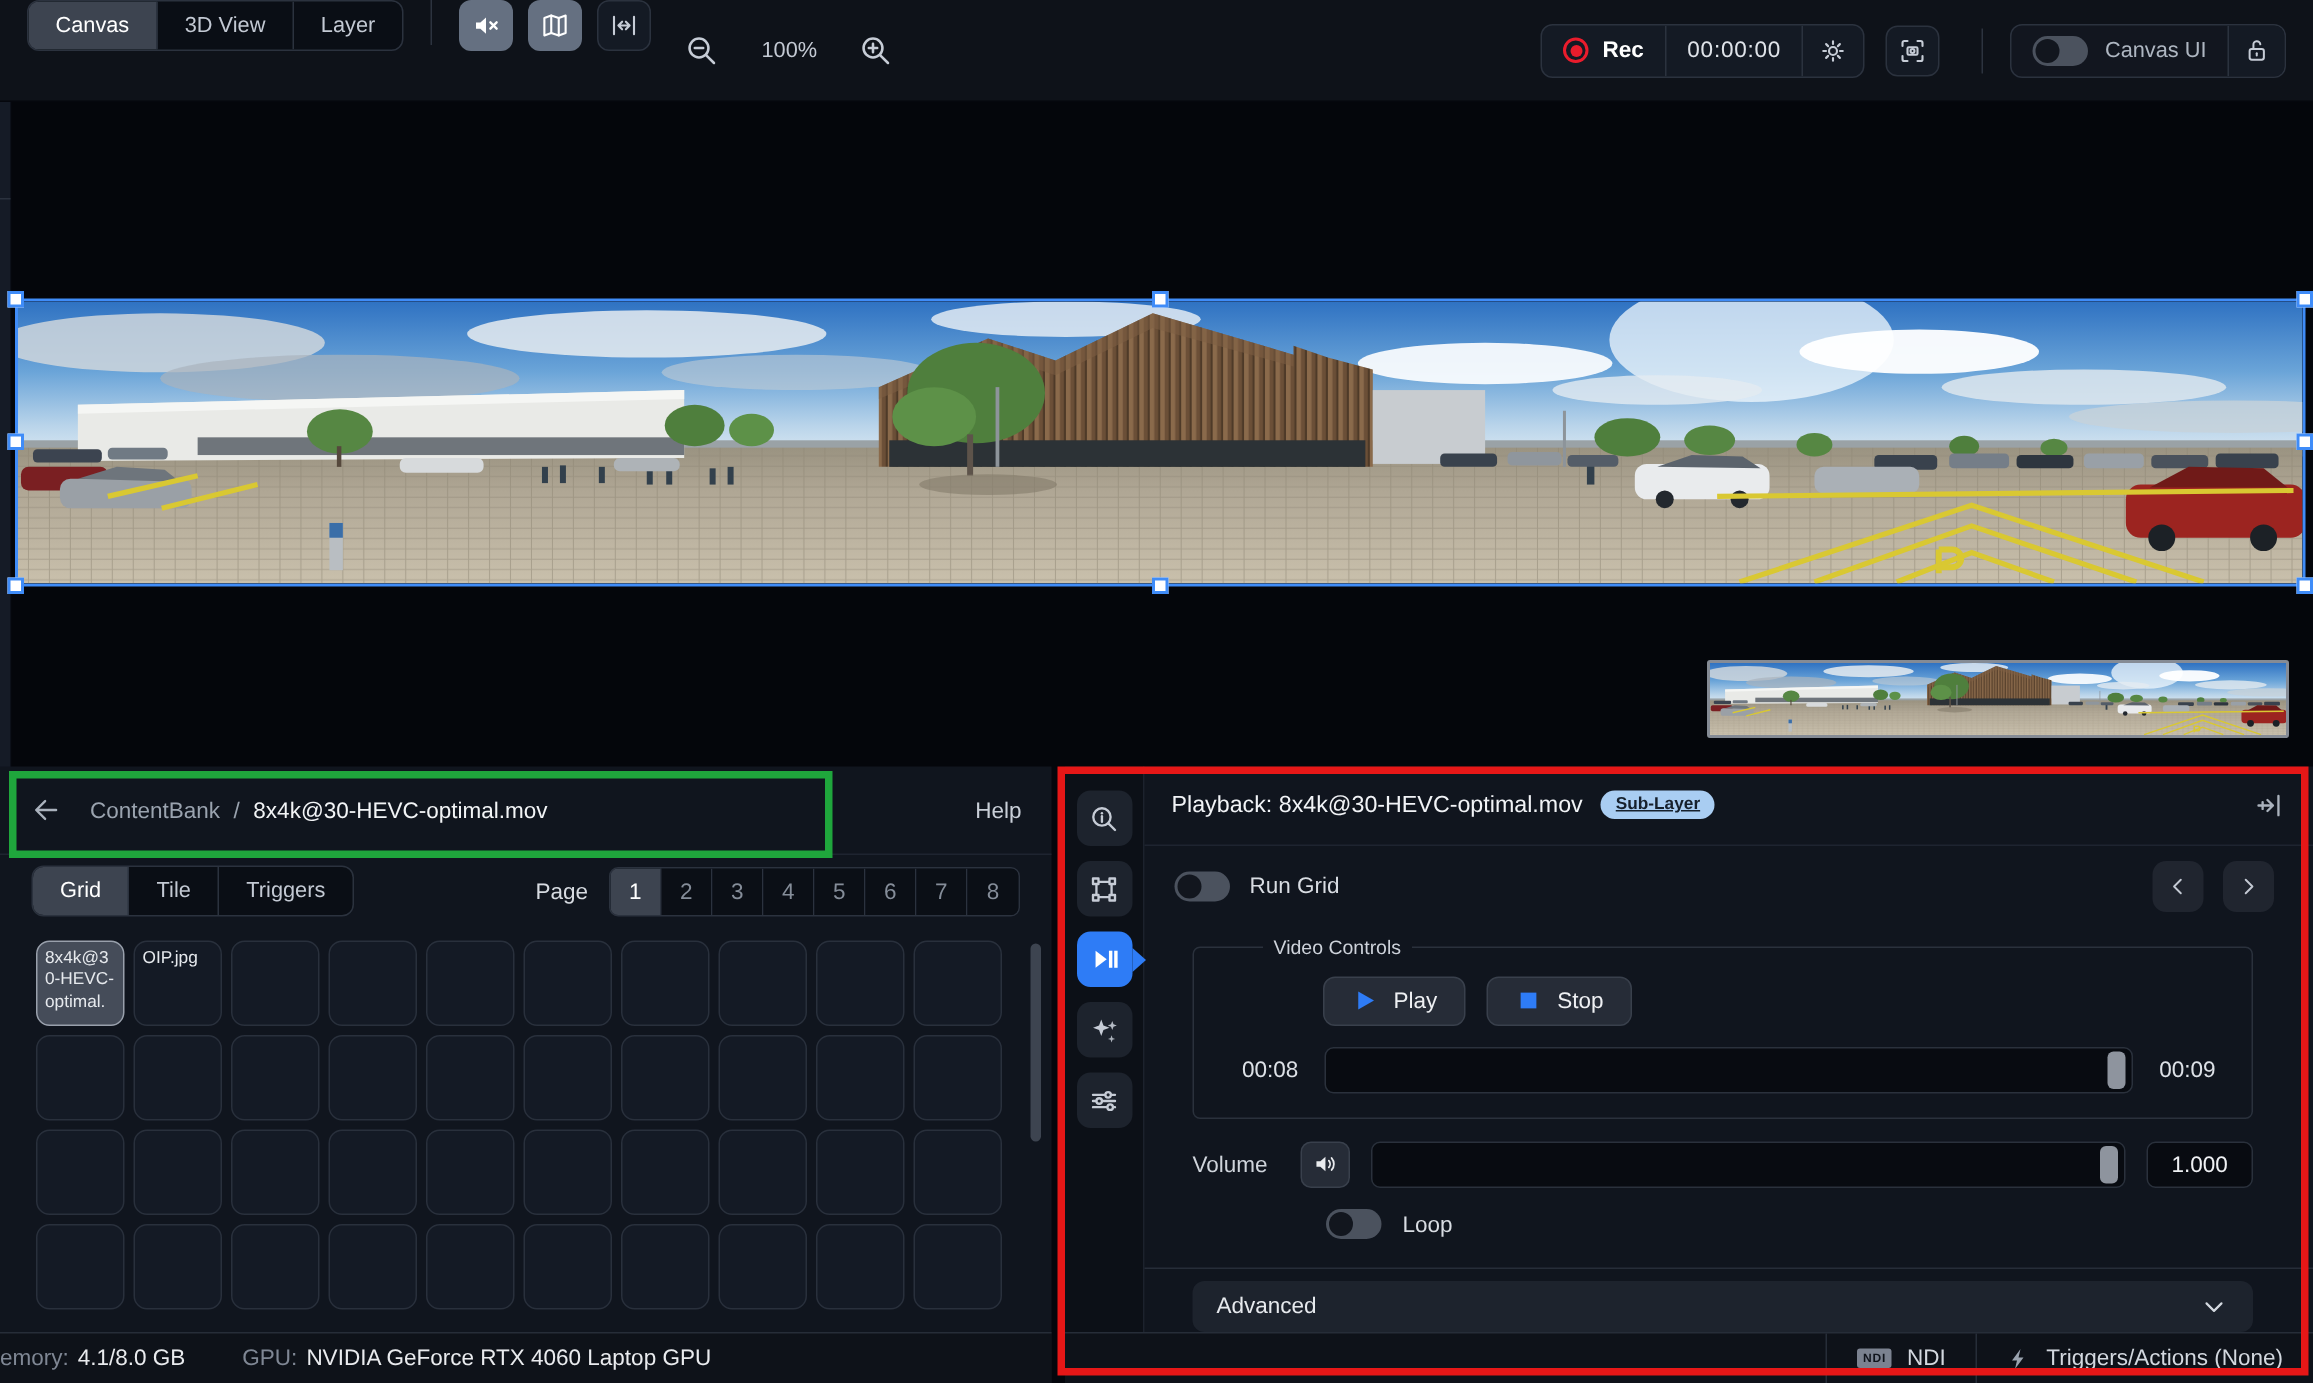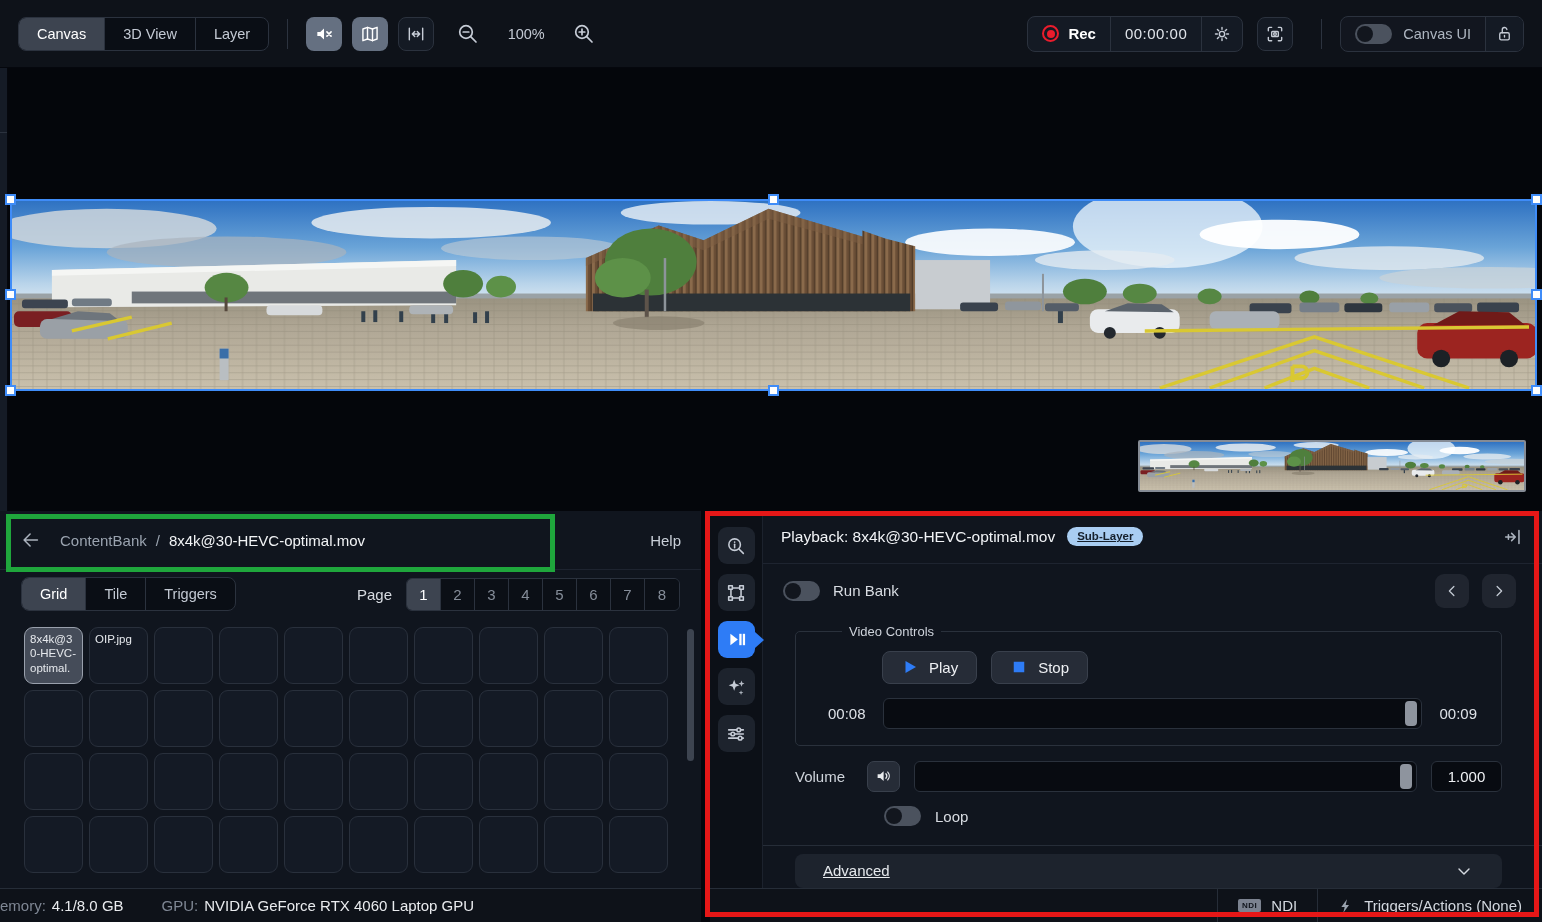--- a/index.html
+++ b/index.html
@@ -13,21 +13,21 @@
   }
   *{margin:0;padding:0;box-sizing:border-box;}
   html,body{background:#000;}
   body{font-family:"Liberation Sans","DejaVu Sans",sans-serif;color:var(--text);}
   #app{position:relative;width:1542px;height:922px;background:var(--bg-window);overflow:hidden;}
   svg{display:block;}
   .ico{stroke:#c6ccd6;fill:none;stroke-width:1.7;stroke-linecap:round;stroke-linejoin:round;}
 
   
   .topbar{position:absolute;left:0;top:0;width:100%;height:68px;background:var(--bg-toolbar);
-    display:flex;align-items:center;padding:0 18px;border-bottom:1px solid #05070d;}
+    display:flex;padding:0 18px;border-bottom:1px solid #05070d;}
   .tab-group{display:flex;background:#0a0e15;border:1px solid var(--border);border-radius:8px;overflow:hidden;height:34px;}
   .tab-group .tab{padding:0 18px;display:flex;align-items:center;font-size:14.5px;color:var(--dim2);
     border-right:1px solid var(--border);cursor:default;background:transparent;white-space:nowrap;}
   .tab-group .tab:last-child{border-right:none;}
   .tab-group .tab.active{background:var(--bg-sel);color:#fff;}
   .vdiv{width:1px;height:30px;background:#2c333f;margin:0 18px;}
   .icon-btn{width:36px;height:34px;border-radius:8px;display:flex;align-items:center;justify-content:center;margin-right:10px;}
   .icon-btn.raised{background:#657081;}
   .icon-btn.raised .ico{stroke:#fff;}
   .icon-btn.dark{background:#141a24;border:1px solid var(--border);}
@@ -118,21 +118,21 @@
   .volume-row{display:flex;align-items:center;margin:15px 40px 0 32px;gap:14px;}
   .vol-label{font-size:15px;color:#cfd4db;width:58px;text-align:left;}
   .vol-spk{width:33px;height:31px;background:#262c37;border:1px solid #39404c;border-radius:7px;
     display:flex;align-items:center;justify-content:center;flex:0 0 auto;}
   .vol-value{width:71px;height:31px;background:var(--bg-ctl);border:1px solid #2a313c;border-radius:6px;
     display:flex;align-items:center;justify-content:center;font-size:15px;color:#eef0f3;flex:0 0 auto;}
   .loop-row{display:flex;align-items:center;gap:14px;margin:12px 0 0 121px;height:26px;}
   .loop-label{font-size:15px;color:#d8dce2;}
   .rp-divider{height:1px;background:#262d38;margin:16px 0 0 0;}
   .advanced-bar{margin:8px 40px 0 32px;height:36px;background:#1d232d;border-radius:8px;
-    display:flex;align-items:center;justify-content:space-between;padding:0 28px;text-decoration:underline;}
+    display:flex;align-items:center;justify-content:space-between;padding:0 16px;}
   .advanced-label{font-size:15px;color:#e6e9ed;}
   .rp-status{justify-content:flex-end;}
   .st-item{display:flex;align-items:center;gap:10px;padding:0 20px;height:100%;}
   .st-vdiv{width:1px;height:100%;background:#262d38;}
   .ndi-chip{background:#7b8290;color:#10141c;font-size:8px;font-weight:bold;border-radius:2px;
     padding:2px 4px;letter-spacing:.5px;}
   .st-text{font-size:15px;color:#d3d8df;white-space:nowrap;}
 
   
   .annot{position:absolute;pointer-events:none;z-index:60;}
@@ -523,21 +523,21 @@
             <span>
                 <svg class="ico" width="22" height="22" viewBox="0 0 24 24" style="stroke:#aab2bd">
                   <path d="M18.5 5v14M4 12h10.5M10.5 8l4 4-4 4M7 9.5v5"></path>
                 </svg>
               </span>
           </span>
         </div>
 
         <div class="runbank-row">
           <span class="toggle"></span>
-          <span class="runbank-label">Run Bank</span>
+          <span class="runbank-label">Run Grid</span>
           <div class="nav-btns">
             <div class="nav-btn">
               <span>
                   <svg class="ico" width="18" height="18" viewBox="0 0 24 24" style="stroke:#c3c9d3">
                     <path d="M14.5 6L8.5 12l6 6"></path>
                   </svg>
                 </span>
             </div>
             <div class="nav-btn">
               <span>

